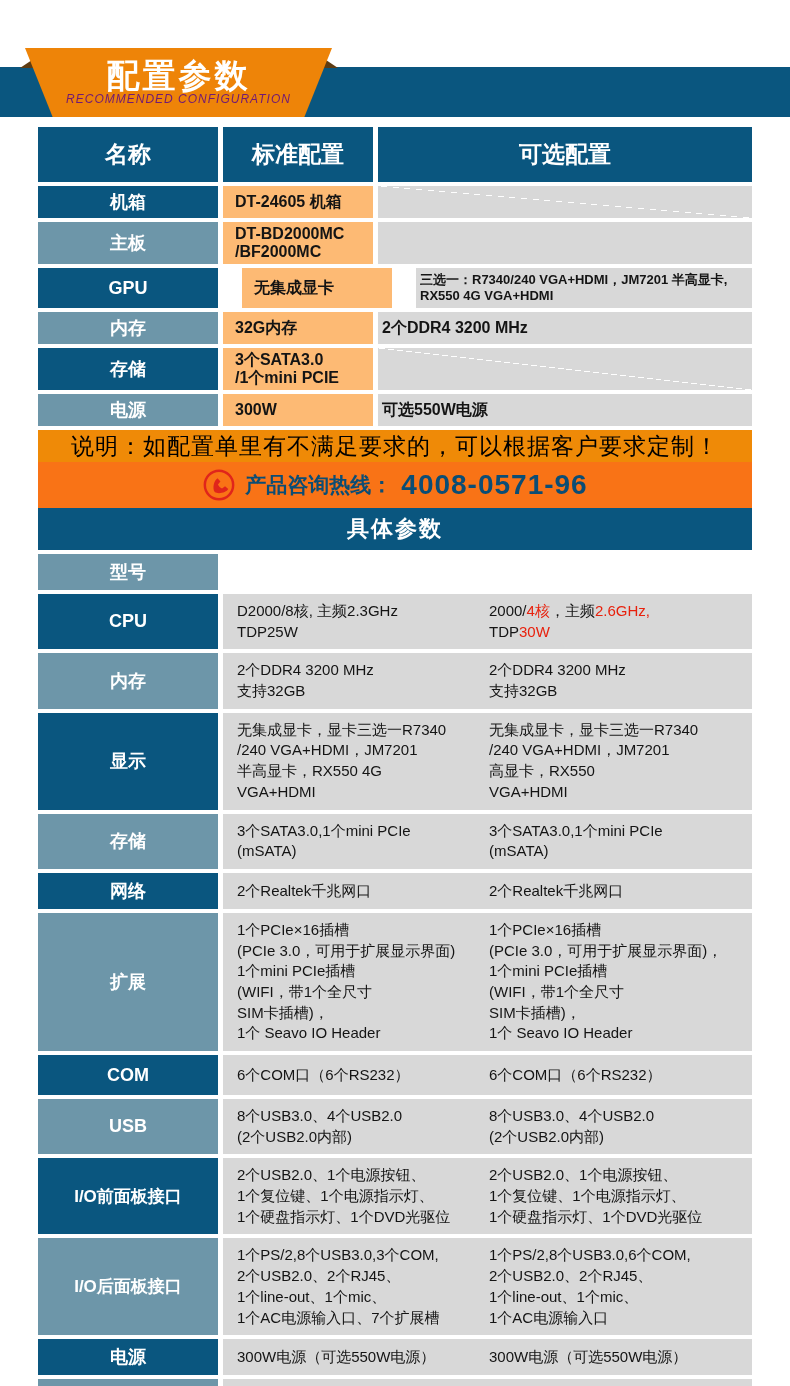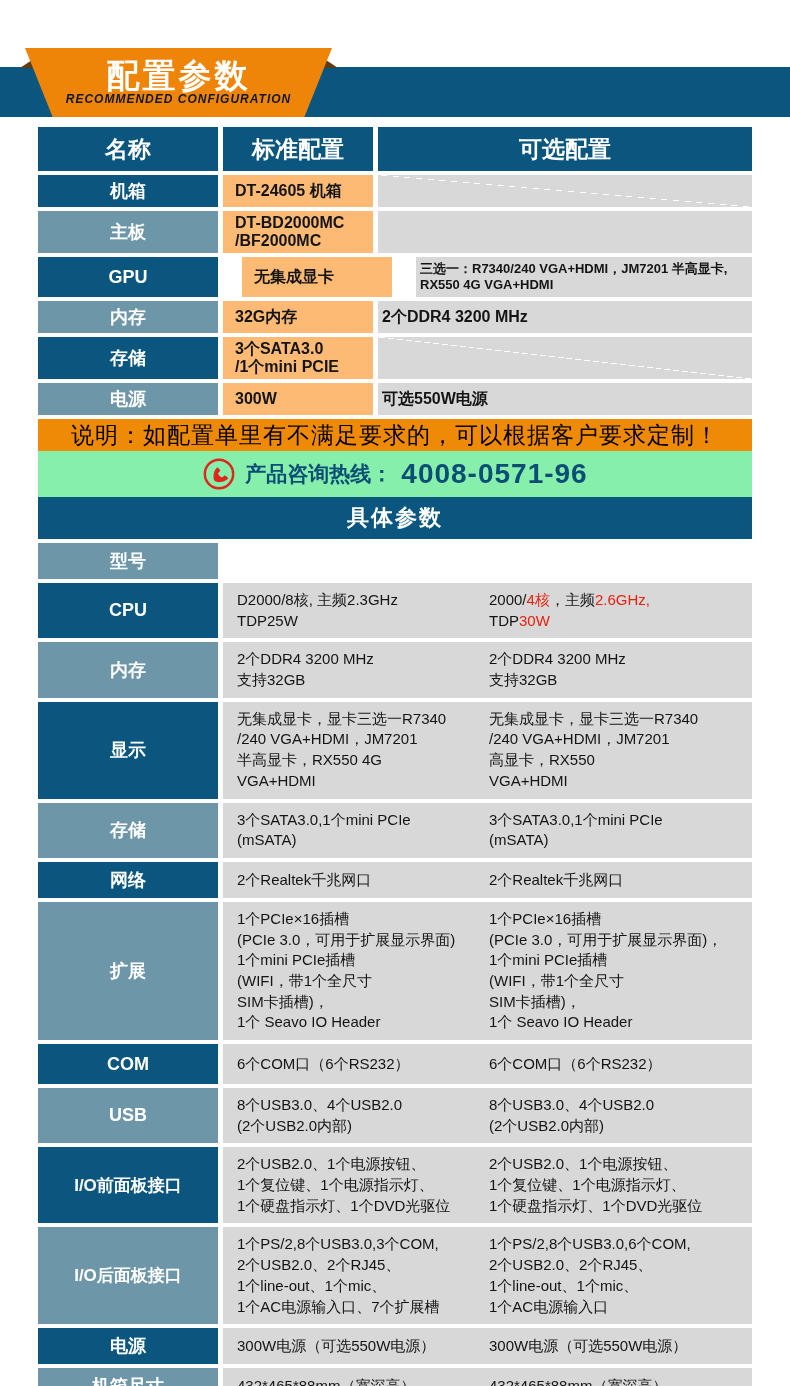--- a/index.html
+++ b/index.html
@@ -14,35 +14,35 @@
   .blue-strip { position:absolute; left:0; right:0; top:67px; height:50px; background:#0a567f; }
   .fold { position:absolute; top:48px; width:30px; height:20px; background:#5e3c12; }
   .fold-left  { left:20px;  clip-path:polygon(0 100%,100% 0,100% 100%); }
   .fold-right { left:308px; clip-path:polygon(0 0,100% 100%,0 100%); }
   .ribbon {
     position:absolute; left:25px; top:48px; width:307px; height:69px;
     background:#ee8408; clip-path:polygon(0 0,100% 0,91% 100%,9% 100%);
     display:flex; flex-direction:column; align-items:center; justify-content:center;
   }
   .ribbon-title { color:#fff; font-size:33px; font-weight:700; letter-spacing:3px; line-height:1; }
-  .ribbon-sub { color:#0f172a; font-size:12px; font-weight:700; font-style:italic; letter-spacing:1px; }
+  .ribbon-sub { color:#701a75; font-size:12px; font-weight:400; font-style:italic; letter-spacing:1px; }
   
   .content { margin:0 38px; }
   .t-row { display:flex; gap:5px; margin-top:4px; }
   .cell-dark  { background:#0a567f; }
   .cell-light { background:#6d96a9; }
   .label-cell {
     flex:0 0 180px; display:flex; align-items:center; justify-content:center;
     color:#fff; font-size:18px; font-weight:700;
   }
   
   .t1-head { display:flex; gap:5px; margin-top:10px; }
   .t1-head > div {
     background:#0a567f; color:#fff; font-size:23px; font-weight:700;
-    display:flex; align-items:center; justify-content:center; height:44px;
+    display:flex; align-items:center; justify-content:center; height:55px;
   }
   .t1-h-name { flex:0 0 180px; }
   .t1-h-std  { flex:0 0 150px; }
   .t1-h-opt  { flex:1; }
   .t1-std {
     flex:0 0 150px; background:#fdba74; display:flex; align-items:center;
     padding-left:12px; font-size:16px; font-weight:700; color:#141414;
     white-space:pre-line; line-height:1.15;
   }
   .t1-opt {
@@ -55,21 +55,21 @@
     padding:0;
     background:linear-gradient(to top right,
       #d8d8d8 49.6%, #ffffff 49.6%, #ffffff 50.4%, #d8d8d8 50.4%);
   }
   
   .note {
     margin-top:4px; height:32px; background:#ef8a07; color:#000000;
     font-size:23px; font-weight:400; display:flex; align-items:center; justify-content:center;
     letter-spacing:1px;
   }
-  .hotline { height:46px; display:flex; align-items:center; justify-content:center; gap:9px; background:#86efac; }
+  .hotline { height:46px; display:flex; align-items:center; justify-content:center; gap:9px; background:#f97316; }
   .hotline-label { color:#0b4d75; font-size:21px; font-weight:600; }
   .hotline-number { color:#0b4d75; font-size:28px; font-weight:800; letter-spacing:1px; }
   .detail-head {
     height:42px; background:#0a567f; color:#fff; font-size:22px; font-weight:700;
     display:flex; align-items:center; justify-content:center; letter-spacing:2px;
   }
   
   .t2-content { flex:1; background:#d8d8d8; display:flex; align-items:center; padding:7px 6px 7px 14px; }
   .t2-col { white-space:pre-line; font-size:15px; font-weight:500; color:#141414; line-height:1.38; }
   .t2-col1 { flex:0 0 252px; padding-right:8px; }

